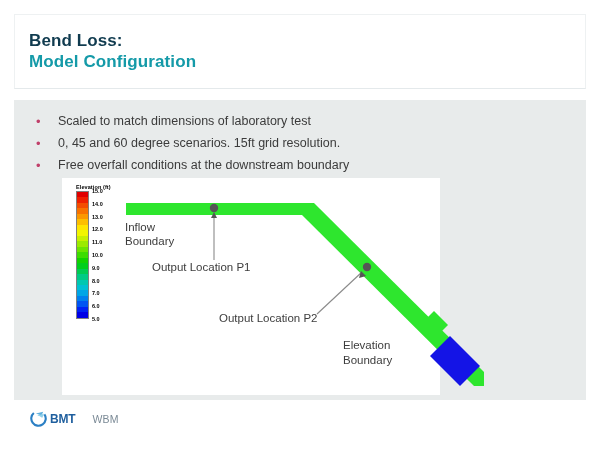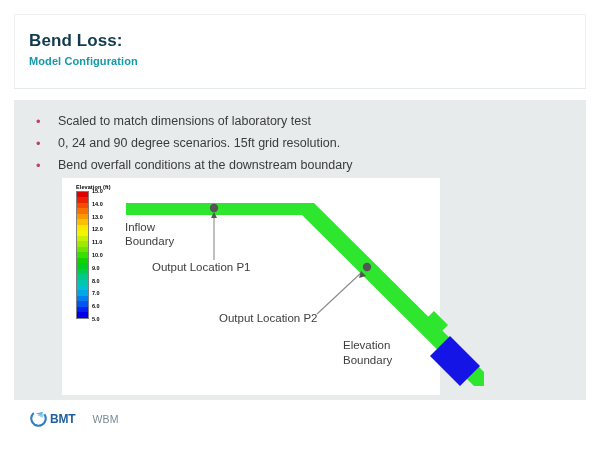--- a/index.html
+++ b/index.html
@@ -26,21 +26,21 @@
     box-sizing:border-box;
   }
   .title-block{
     position:absolute;left:14px;top:15px;
   }
   .title-line1{
     font-size:17px;font-weight:bold;color:#103b4f;
     letter-spacing:0.1px;line-height:21px;
   }
   .title-line2{
-    font-size:11px;font-weight:bold;color:#149aa8;
+    font-size:17px;font-weight:bold;color:#149aa8;
     letter-spacing:0.1px;line-height:21px;
   }
   
   .content{
     position:absolute;
     left:14px;top:100px;
     width:572px;height:300px;
     background:#e8ebeb;
     box-sizing:border-box;
   }
@@ -126,25 +126,25 @@
 
   <div class="content">
 
     <div class="bullets">
       <div class="bullet">
         <span class="dot">•</span>
         <span class="btxt">Scaled to match dimensions of laboratory test</span>
       </div>
       <div class="bullet">
         <span class="dot">•</span>
-        <span class="btxt">0, 24 and 90 degree scenarios. 15ft grid resolution.</span>
+        <span class="btxt">0, 45 and 60 degree scenarios. 15ft grid resolution.</span>
       </div>
       <div class="bullet">
         <span class="dot">•</span>
-        <span class="btxt">Bend overfall conditions at the downstream boundary</span>
+        <span class="btxt">Free overfall conditions at the downstream boundary</span>
       </div>
     </div>
 
     <div class="figure">
 
       <div class="legend">
         <div class="legend-title">Elevation (ft)</div>
         <div class="legend-body">
           <div class="legend-bar" id="legend-bar">
               <i style="background: rgb(224, 0, 0); height: 4.34783%;"></i>

